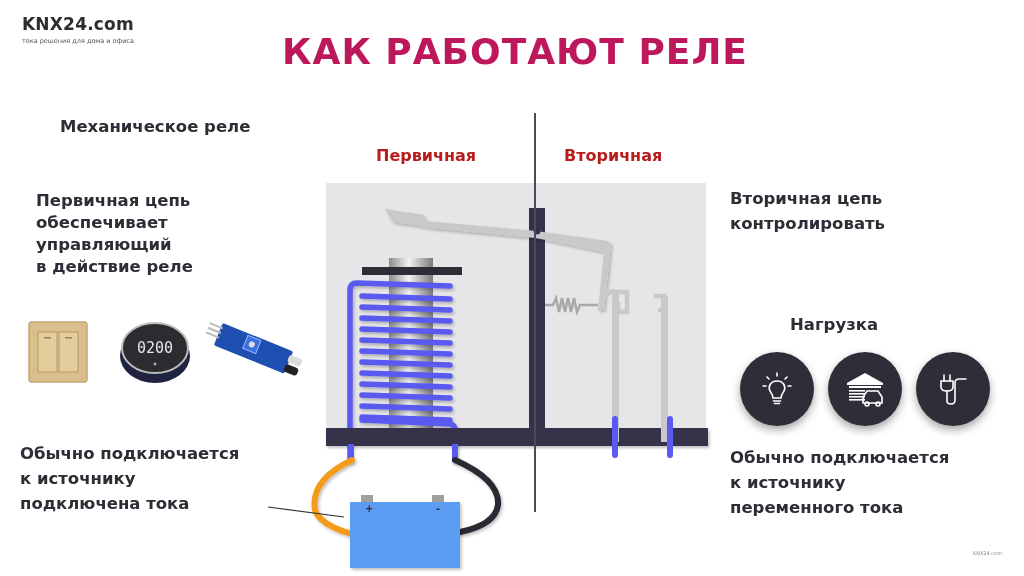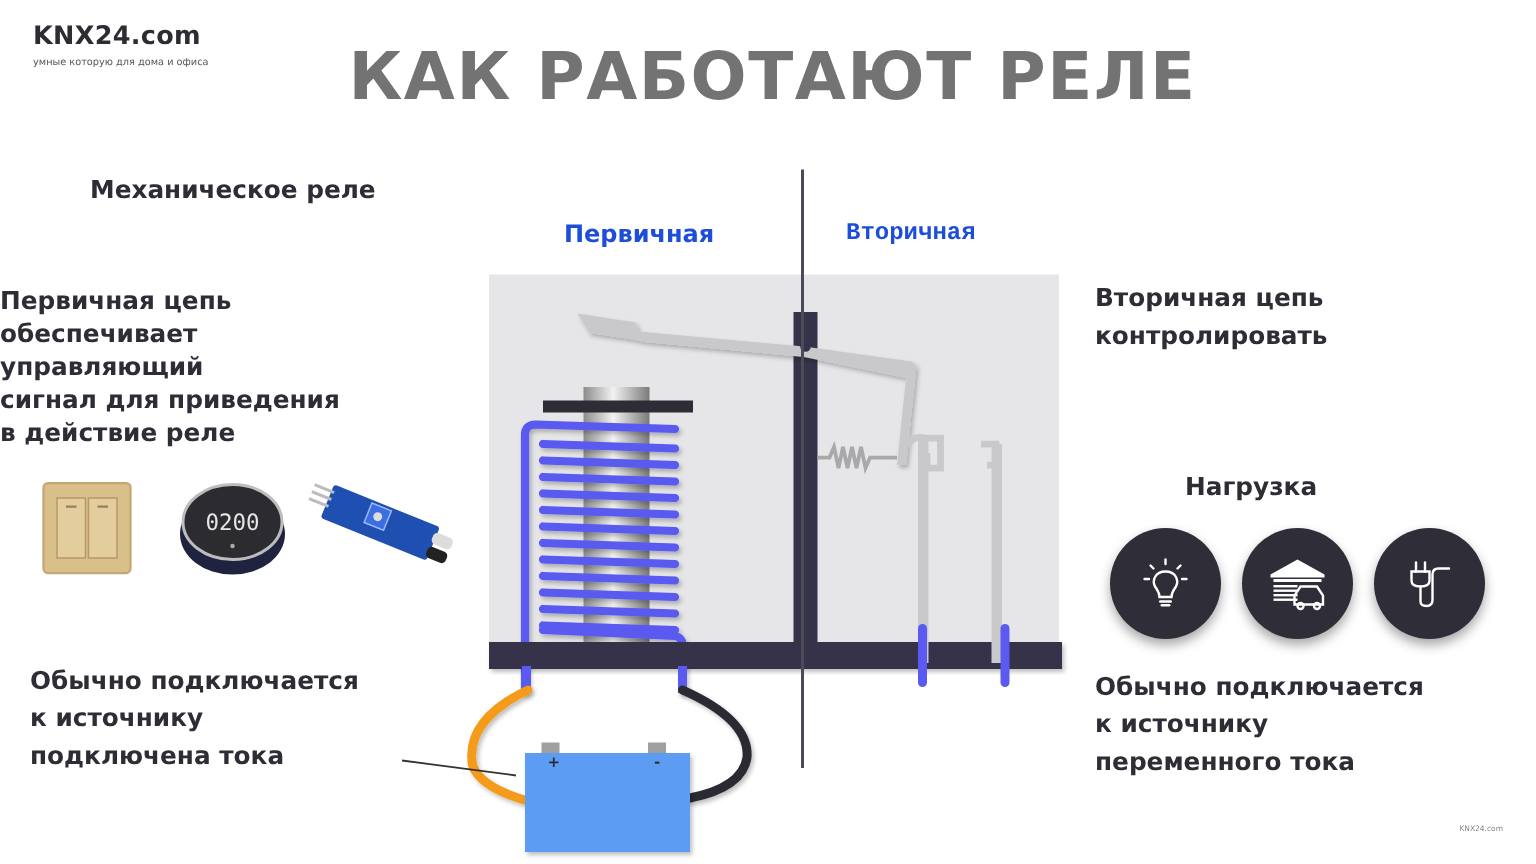--- a/index.html
+++ b/index.html
@@ -1,44 +1,43 @@
 <!DOCTYPE html>
 <html><head>
 <meta charset="utf-8">
 <style>
   html, body { margin:0; padding:0; background:#ffffff; }
   body { width:1024px; height:576px; position:relative; overflow:hidden;
          font-family:"DejaVu Sans", "Liberation Sans", sans-serif; color:#2e2d36; }
   .abs { position:absolute; }
   .logo-main { left:22px; top:14px; font-size:17px; font-weight:bold; color:#2d2c33; letter-spacing:0.2px; }
   .logo-sub { left:22px; top:37px; font-size:6.5px; color:#555; white-space:nowrap; }
-  .title { left:205px; top:22px; width:620px; text-align:center; font-size:44px; font-weight:bold;
-           color:#737373; letter-spacing:1px; line-height:60px; white-space:nowrap; }
+  .title { left:205px; top:22px; width:620px; text-align:center; font-size:36px; font-weight:bold;
+           color:#be185d; letter-spacing:1px; line-height:60px; white-space:nowrap; }
   .txt { font-weight:bold; color:#2e2d36; line-height:22px; font-size:16.5px; white-space:nowrap; }
-  .sec-label { font-size:16px; font-weight:bold; color:#1d4ed8; }
+  .sec-label { font-size:16px; font-weight:bold; color:#b91c1c; }
   svg { position:absolute; left:0; top:0; }
   .device { position:absolute; }
   .circle-btn { position:absolute; width:74px; height:74px; border-radius:50%; background:#2f2e38;
                 box-shadow:0 4px 8px rgba(0,0,0,0.35); display:flex; align-items:center; justify-content:center; }
   .watermark { right:22px; bottom:20px; font-size:5px; color:#888; }
 </style>
 </head>
 <body>
 
 <div class="abs logo-main">KNX24.com</div>
-<div class="abs logo-sub">умные которую для дома и офиса</div>
+<div class="abs logo-sub">тока решения для дома и офиса</div>
 
 <div class="abs title">КАК РАБОТАЮТ РЕЛЕ</div>
 
 <div class="abs txt" style="left:60px; top:116px; width:230px;">Механическое реле</div>
-<div class="abs" style="left:0; top:190px; width:330px;">
+<div class="abs" style="left:0; top:190px; width:330px;padding-left:36px;">
   <div class="txt">Первичная цепь</div>
   <div class="txt">обеспечивает</div>
   <div class="txt">управляющий</div>
-  <div class="txt">сигнал для приведения</div>
   <div class="txt">в действие реле</div>
 </div>
 
 <div class="device" style="left:27px; top:320px; width:62px; height:64px;">
   <svg width="62" height="64" viewBox="0 0 62 64">
     <rect x="2" y="2" width="58" height="60" rx="3" fill="#d9bf8a" stroke="#c4a773" stroke-width="1.5"></rect>
     <rect x="11" y="12" width="19" height="40" fill="#e3cd9d" stroke="#b8996a" stroke-width="1"></rect>
     <rect x="32" y="12" width="19" height="40" fill="#e3cd9d" stroke="#b8996a" stroke-width="1"></rect>
     <rect x="17" y="17" width="7" height="1.5" fill="#9a8059"></rect>
     <rect x="38" y="17" width="7" height="1.5" fill="#9a8059"></rect>
@@ -67,21 +66,21 @@
   </svg>
 </div>
 
 <div class="abs" style="left:20px; top:441px; width:275px;">
   <div class="txt" style="line-height:25px;">Обычно подключается</div>
   <div class="txt" style="line-height:25px;">к источнику</div>
   <div class="txt" style="line-height:25px;">подключена тока</div>
 </div>
 
 <div class="abs sec-label" style="left:376px; top:146px;">Первичная</div>
-<div class="abs sec-label" style="left:564px; top:146px;font-family:Liberation Mono, monospace;">Вторичная</div>
+<div class="abs sec-label" style="left:564px; top:146px;">Вторичная</div>
 
 <svg width="1024" height="576" viewBox="0 0 1024 576" style="pointer-events:none;">
   <defs>
     <linearGradient id="core" x1="0" x2="1">
       <stop offset="0" stop-color="#8c8c8c"></stop>
       <stop offset="0.45" stop-color="#f2f2f2"></stop>
       <stop offset="1" stop-color="#7a7a7a"></stop>
     </linearGradient>
     <filter id="sh" x="-10%" y="-10%" width="130%" height="130%">
       <feDropShadow dx="1.5" dy="2" stdDeviation="1.5" flood-color="#000" flood-opacity="0.25"></feDropShadow>

